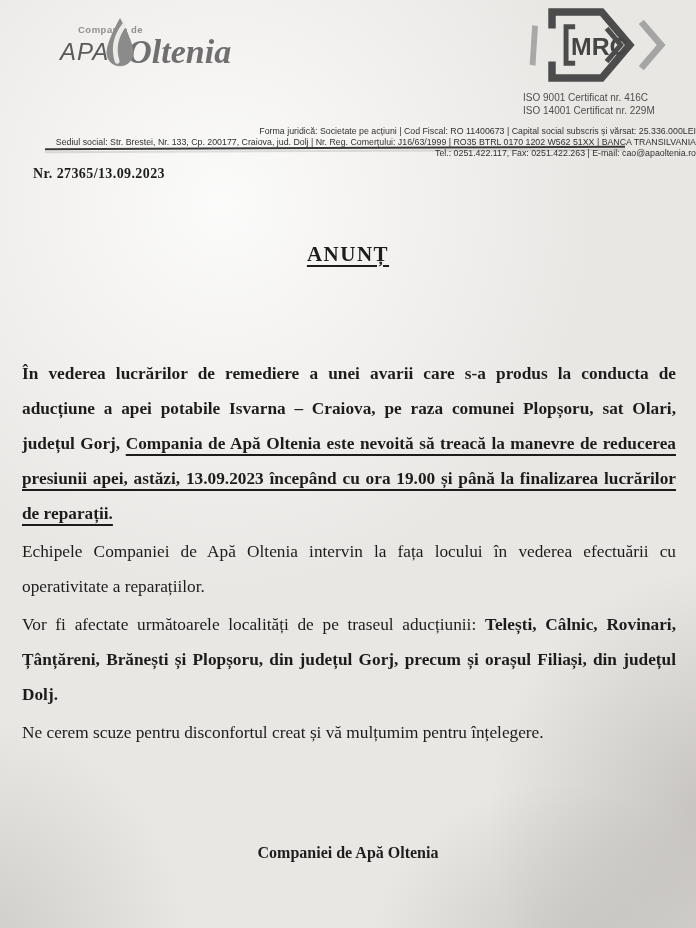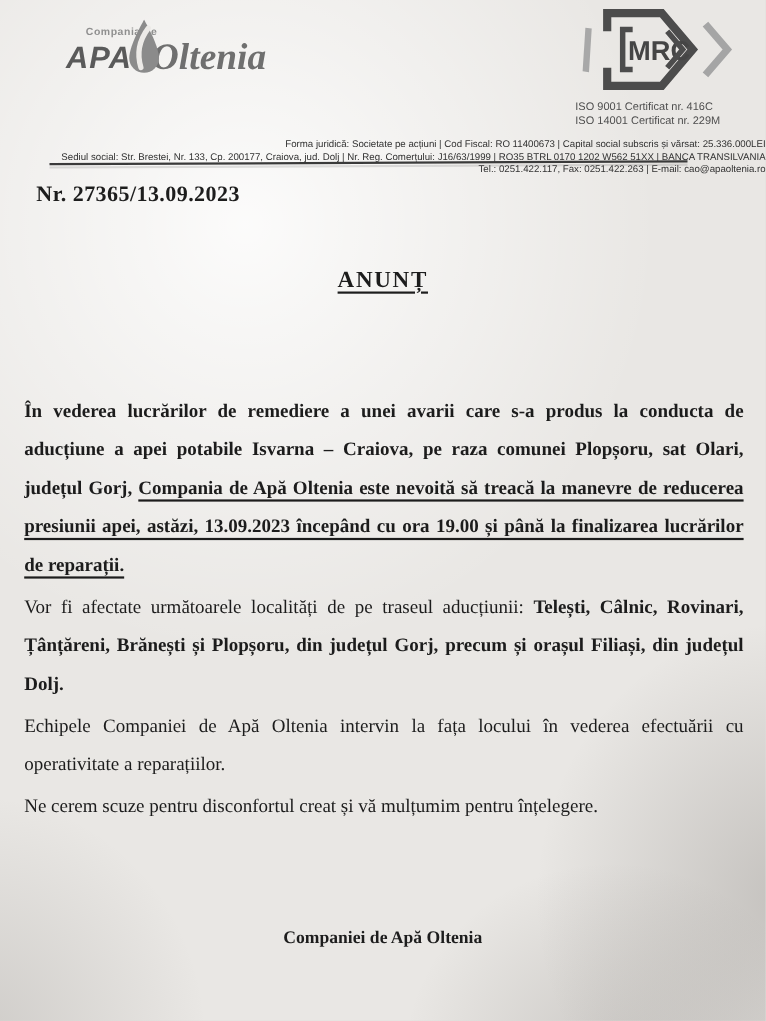--- a/index.html
+++ b/index.html
@@ -20,22 +20,22 @@
   }
 
   
   .apa-logo{position:absolute;left:60px;top:24px;}
   .company-prefix{
     display:block;font-family:"Liberation Sans",sans-serif;font-size:9.5px;
     color:#8f8f8f;letter-spacing:.5px;margin:0 0 -5px 18px;font-weight:bold;
   }
   .logo-row{display:flex;align-items:center;}
   .apa-word{
-    font-family:"Liberation Sans",sans-serif;font-weight:bold;font-style:italic;
-    font-size:28px;color:#5a5a5a;letter-spacing:1px;
+    font-family:"Liberation Sans",sans-serif;font-weight:normal;font-style:italic;
+    font-size:24px;color:#5a5a5a;letter-spacing:1px;
   }
   .drop-icon{margin:-14px -6px 0 -6px;position:relative;z-index:1;}
   .oltenia-word{
     font-family:Liberation Serif, serif;font-weight:bold;font-style:italic;
     font-size:34px;color:#6f6f6f;margin-left:-4px;
   }
 
   
   .mrc-block{position:absolute;left:505px;top:2px;width:188px;}
   .mrc-svg{display:block;width:152px;height:86px;margin-left:14px;}
@@ -52,21 +52,21 @@
   }
   .rule{
     position:absolute;top:147px;left:45px;width:580px;height:2px;
     background:#3a3a3a;transform:rotate(-0.25deg);
     box-shadow:0 3px 0 rgba(58,58,58,.15);
   }
 
   
   .doc-number{
     position:absolute;top:166px;left:33px;
-    font-size:20px;font-weight:bold;letter-spacing:.4px;
+    font-size:14px;font-weight:bold;letter-spacing:.4px;
   }
   .title{
     position:absolute;top:242px;left:0;width:100%;margin:0;text-align:center;
     font-size:21px;font-weight:bold;letter-spacing:1.5px;
     text-decoration:underline;text-decoration-thickness:2px;text-underline-offset:4px;
   }
   main{position:absolute;top:356px;left:22px;right:20px;}
   .p{margin:0 0 3px 0;font-size:17.3px;line-height:35px;text-align:justify;color:#1c1c1c;}
   .p-bold{font-weight:bold;}
   .ul-span{text-decoration:underline;text-decoration-thickness:1.6px;text-underline-offset:5px;}
@@ -116,22 +116,22 @@
     <div>Tel.: 0251.422.117, Fax: 0251.422.263 | E-mail: cao@apaoltenia.ro</div>
   </div>
   <div class="rule"></div>
 
   <div class="doc-number">Nr. 27365/13.09.2023</div>
 
   <h1 class="title">ANUNȚ</h1>
 
   <main>
     <p class="p p-bold"><span>În vederea lucrărilor de remediere a unei avarii care s-a produs la conducta de aducțiune a apei potabile Isvarna – Craiova, pe raza comunei Plopșoru, sat Olari, județul Gorj, </span><span class="ul-span">Compania de Apă Oltenia este nevoită să treacă la manevre de reducerea presiunii apei, astăzi, 13.09.2023 începând cu ora 19.00 și până la finalizarea lucrărilor de reparații.</span></p>
+    <p class="p">Echipele Companiei de Apă Oltenia intervin la fața locului în vederea efectuării cu operativitate a reparațiilor.</p>
     <p class="p"><span>Vor fi afectate următoarele localități de pe traseul aducțiunii: </span><strong>Telești, Câlnic, Rovinari, Țânțăreni, Brănești și Plopșoru, din județul Gorj, precum și orașul Filiași, din județul Dolj.</strong></p>
-    <p class="p">Echipele Companiei de Apă Oltenia intervin la fața locului în vederea efectuării cu operativitate a reparațiilor.</p>
     <p class="p">Ne cerem scuze pentru disconfortul creat și vă mulțumim pentru înțelegere.</p>
   </main>
 
   <footer>
     <div class="sig-line2">Companiei de Apă Oltenia</div>
   </footer>
 
 </div>
 
 </body></html>

